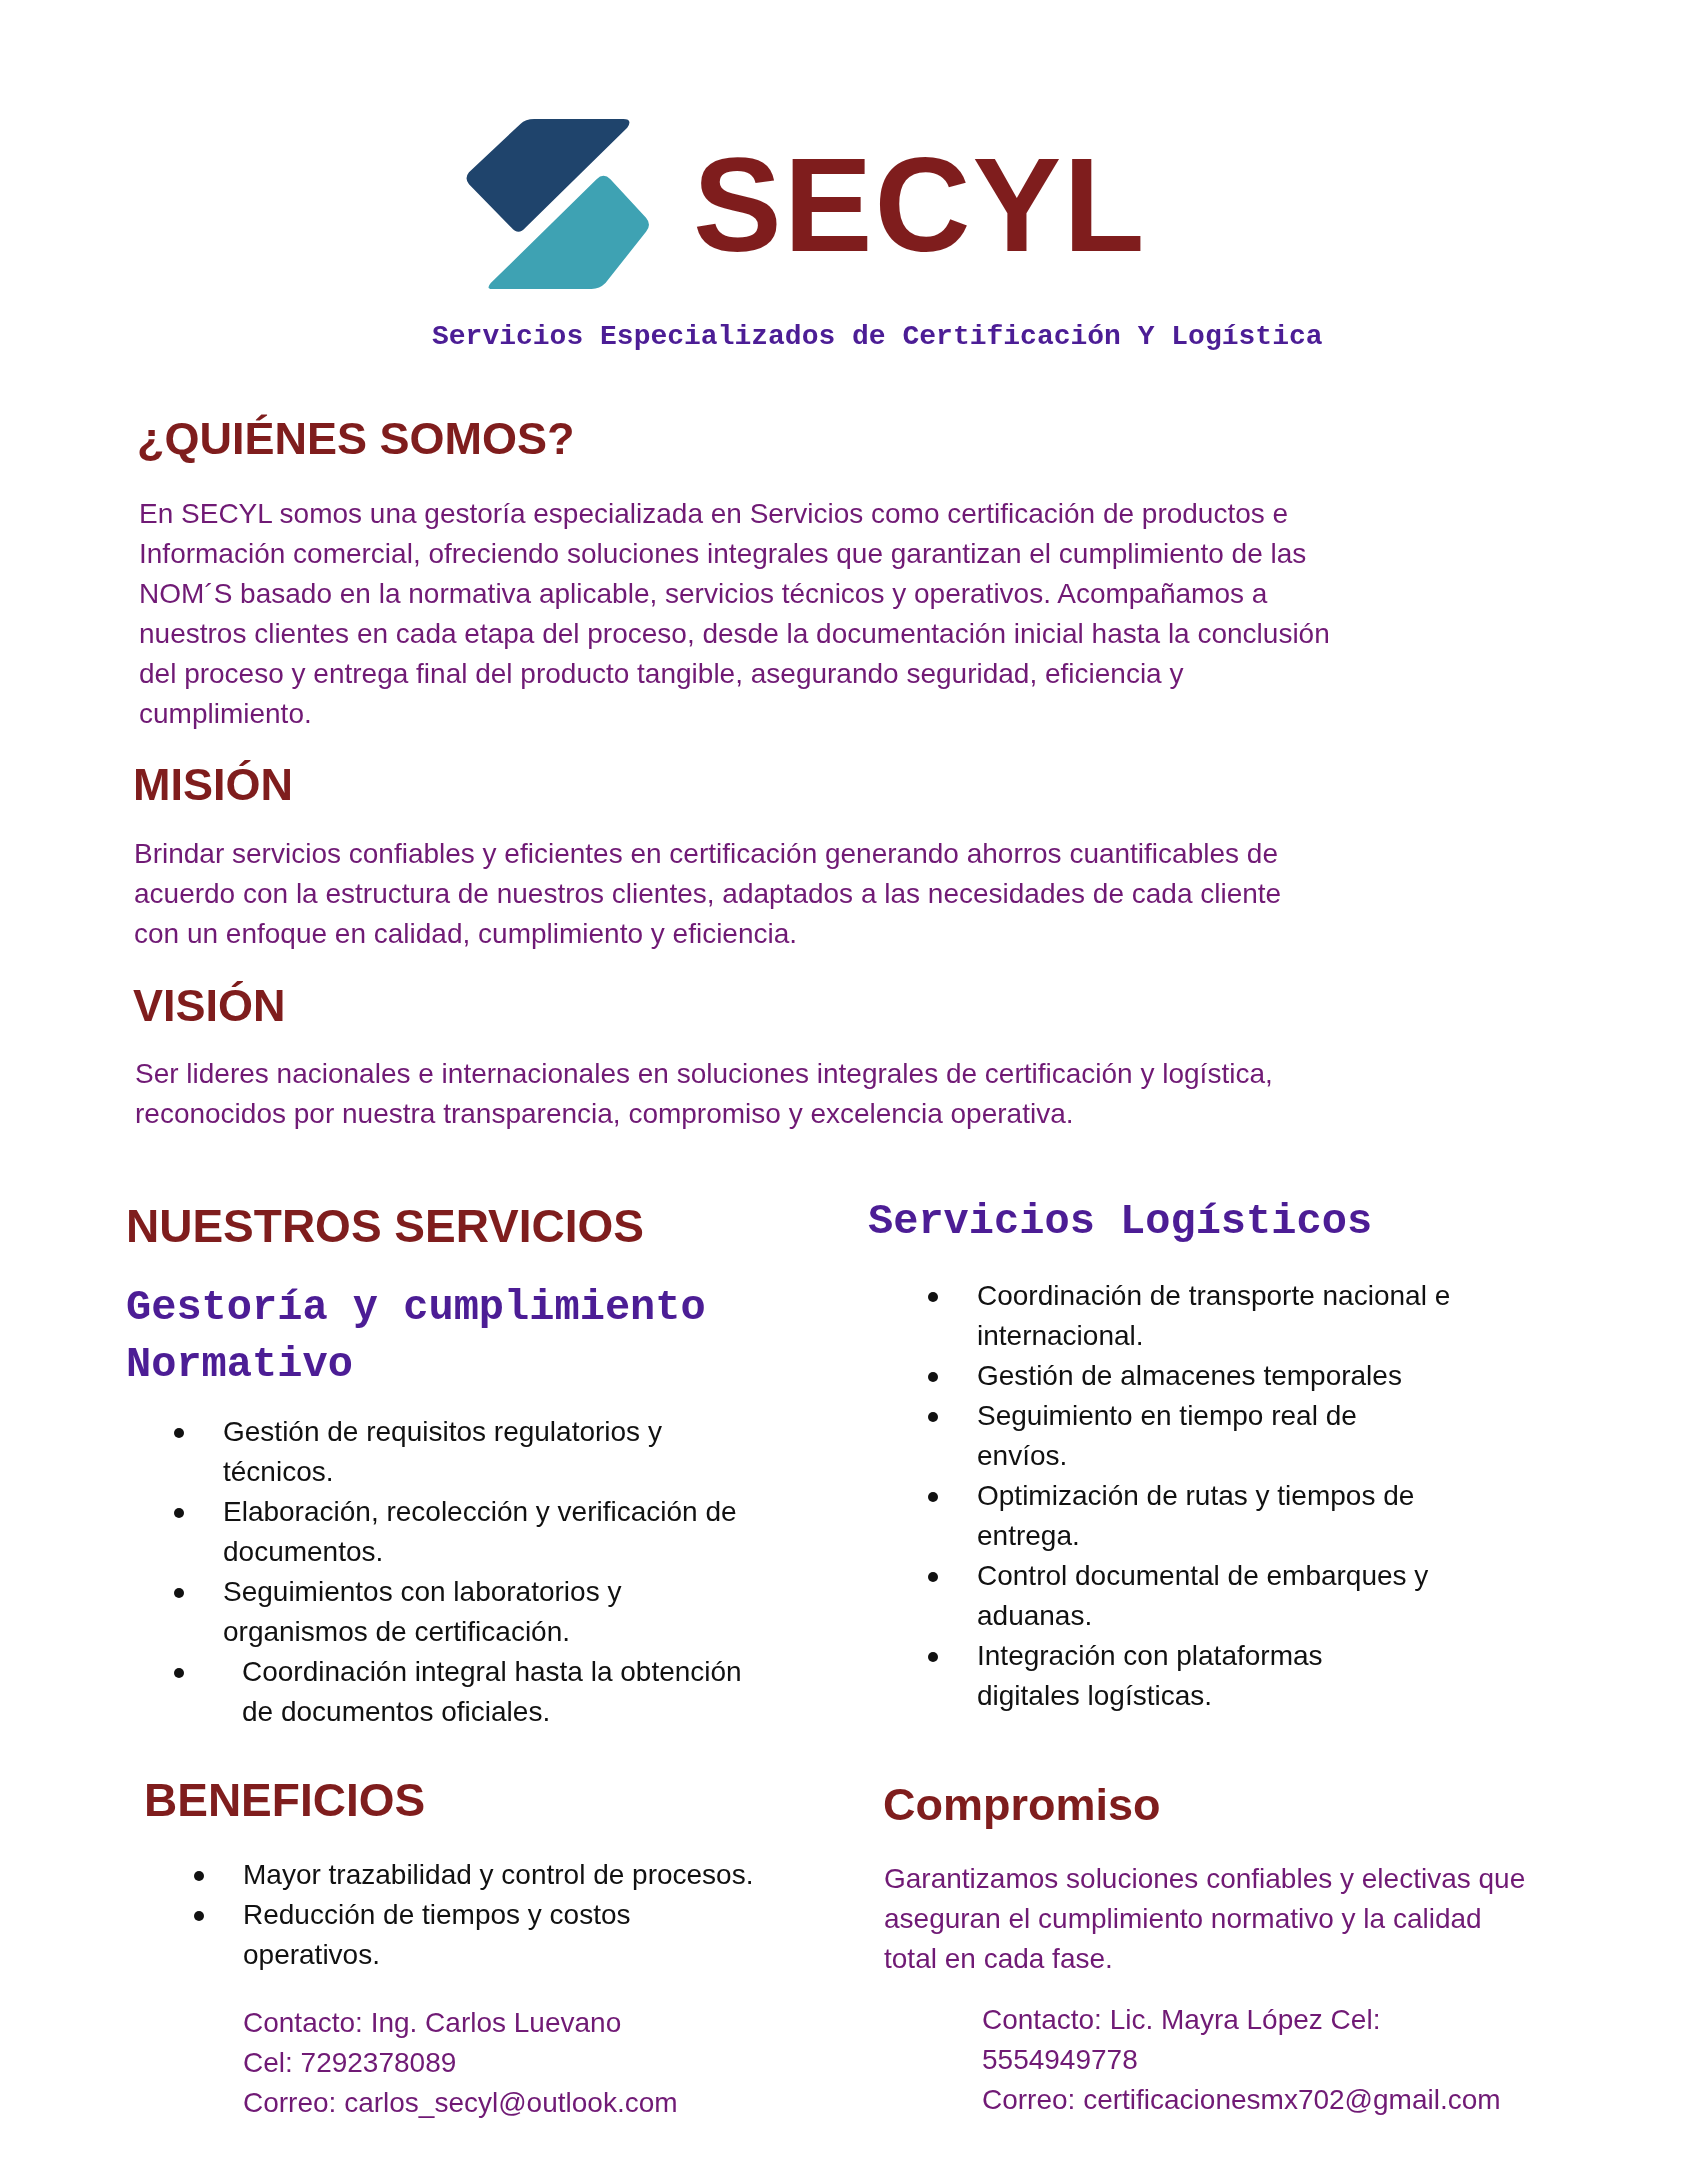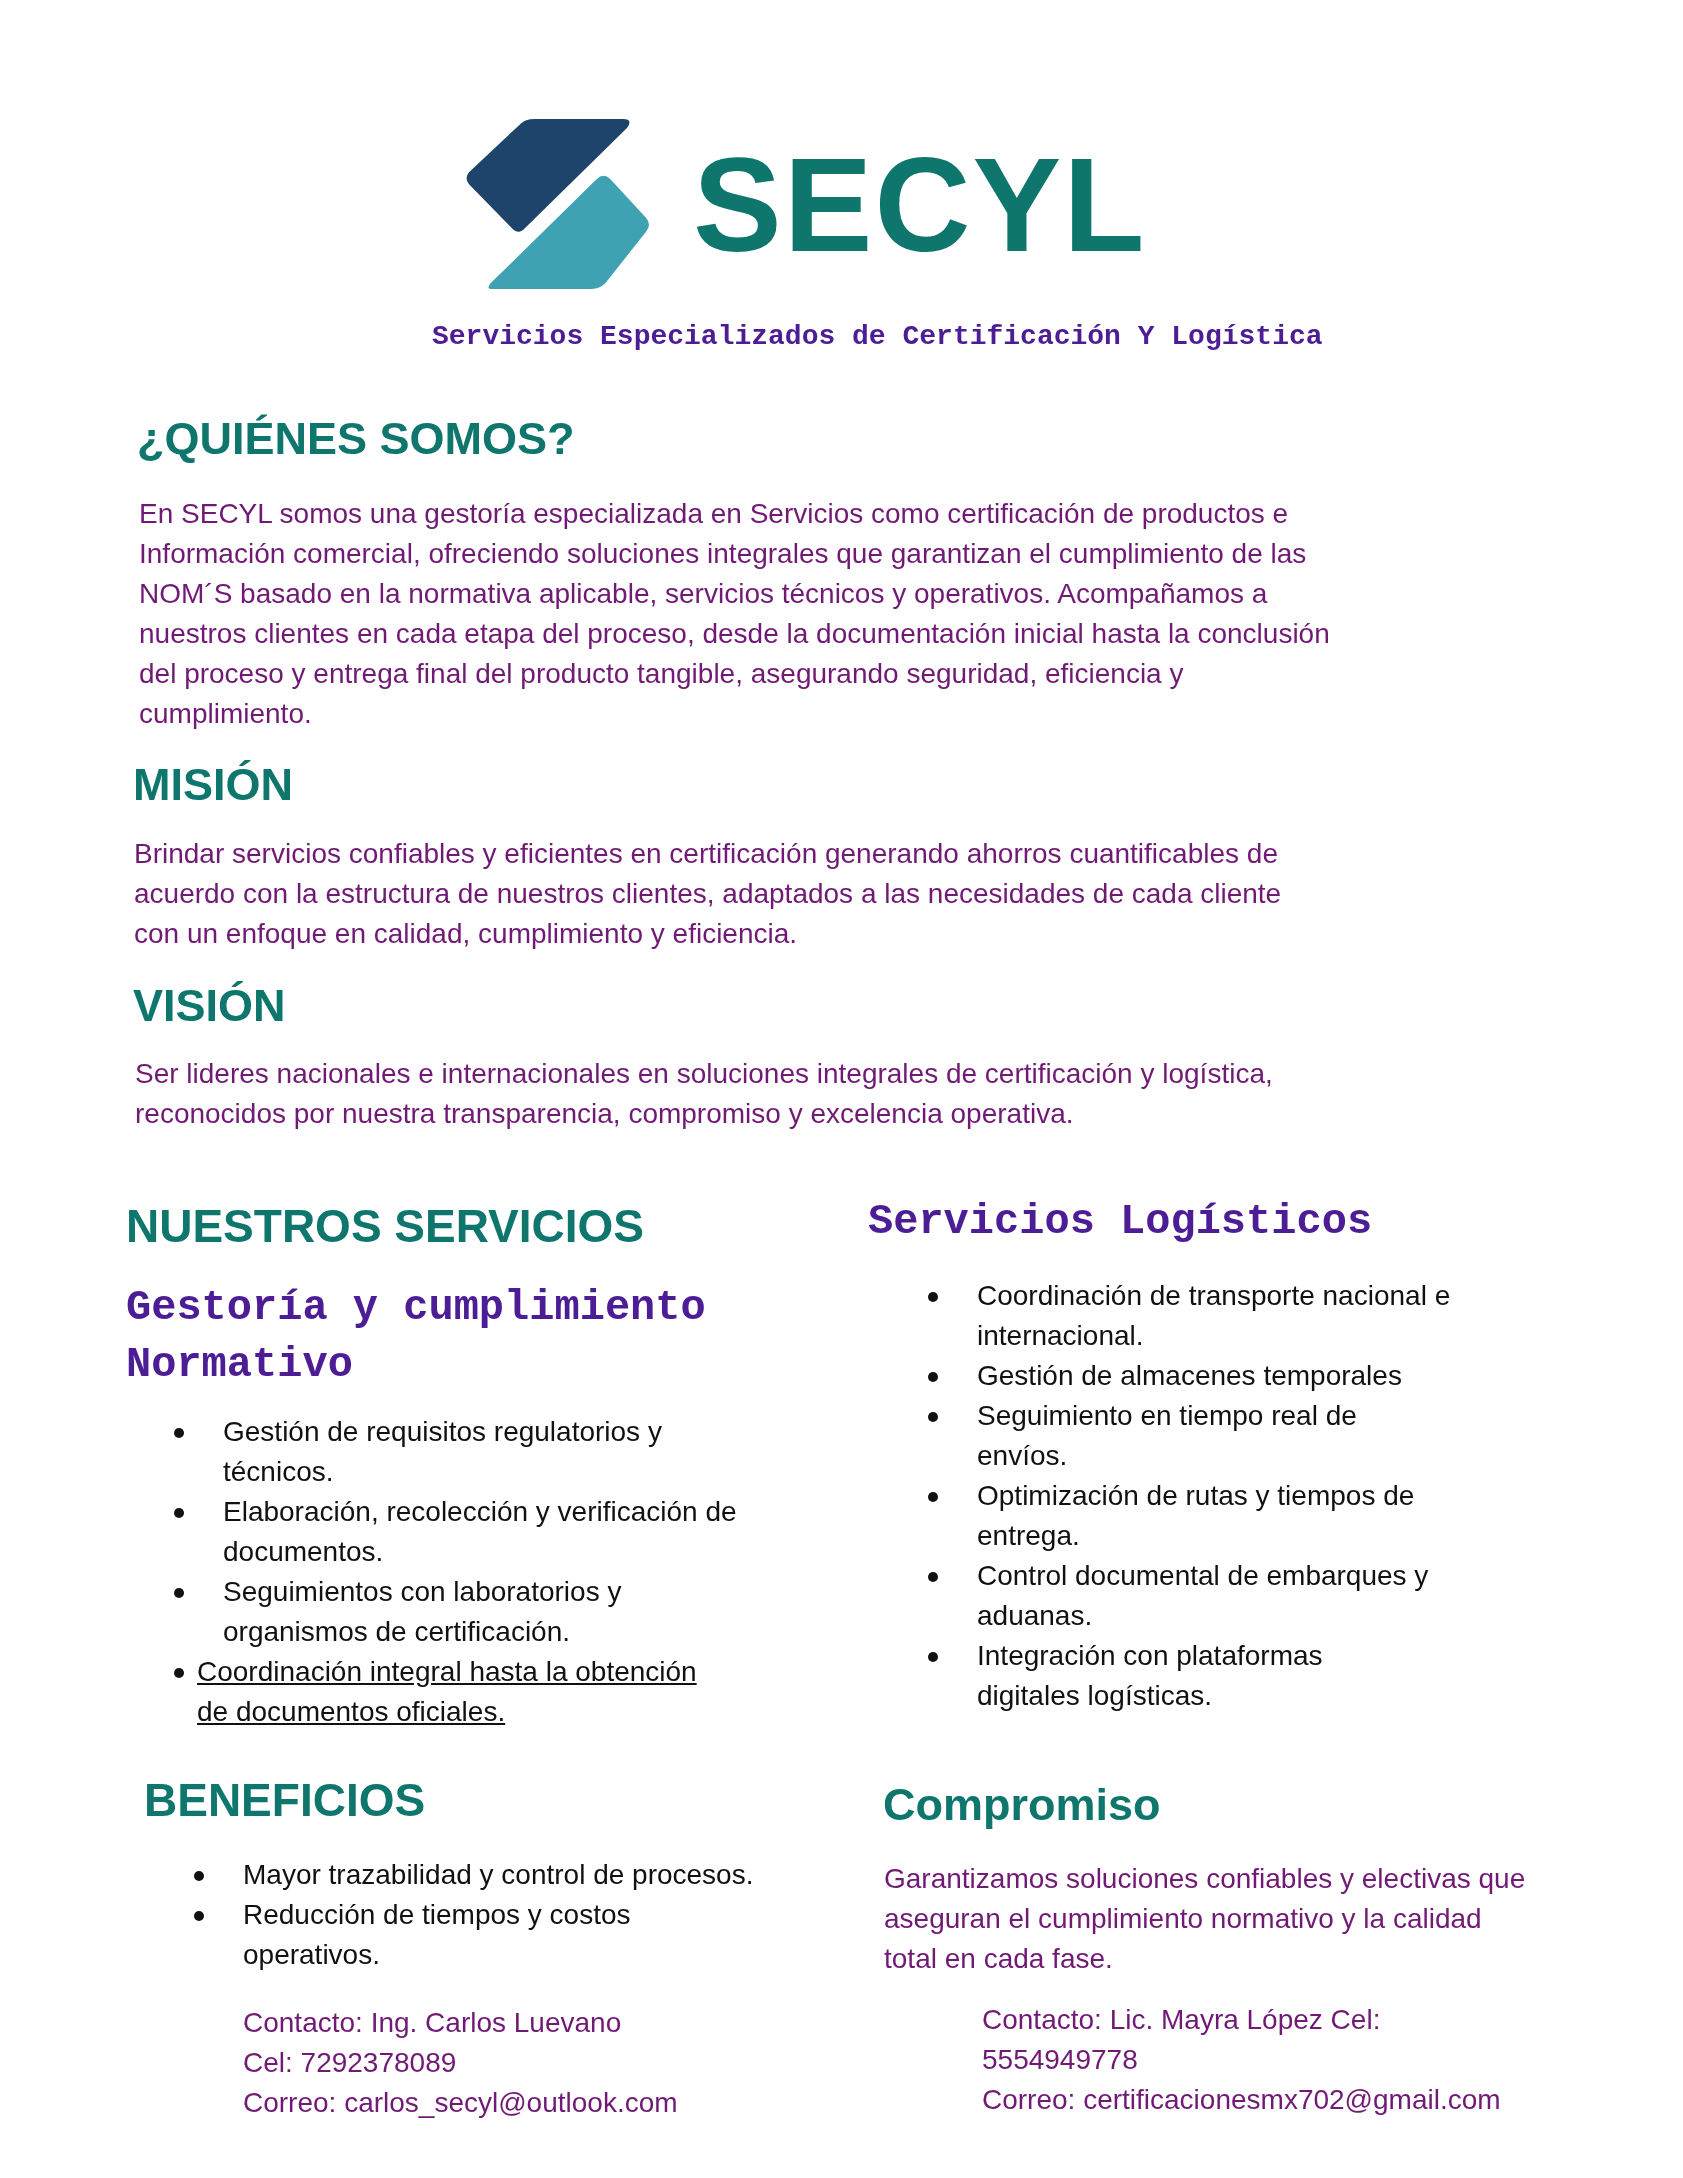--- a/index.html
+++ b/index.html
@@ -1,19 +1,19 @@
 <!DOCTYPE html>
 <html><head>
 <meta charset="utf-8">
 <style>
   html, body { margin: 0; padding: 0; background: #ffffff; }
   body { width: 1683px; height: 2178px; position: relative; overflow: hidden;
          font-family: "Liberation Sans", "DejaVu Sans", sans-serif; color: #111111; }
   .abs { position: absolute; white-space: nowrap; }
-  .navy { color: #0f766e; }
+  .navy { color: #7f1d1d; }
   .teal { color: #4c1d95; font-family: Liberation Mono, monospace; }
   .h1 { font-weight: bold; font-size: 45px; line-height: 1; }
   .h2 { font-weight: bold; font-size: 42px; line-height: 1; }
   .body { font-size: 28px; line-height: 40px; color: #701a75; }
   .lines div { height: 40px; }
   ul.bul { position: absolute; margin: 0; padding: 0; list-style: none; font-size: 28px; line-height: 40px; }
   ul.bul li { position: relative; }
   ul.bul li .dot { position: absolute; width: 10px; height: 10px; border-radius: 50%; background: #111; }
   ul.bul li .txt div { height: 40px; white-space: nowrap; }
   #logo-word { font-weight: bold; font-size: 133px; line-height: 1; letter-spacing: 2px; }
@@ -88,21 +88,21 @@
     </li>
     <li>
       <span class="dot" style="left:0; top:16px;"></span>
       <div class="txt" style="margin-left:49px;">
         <div>Seguimientos con laboratorios y</div>
         <div>organismos de certificación.</div>
       </div>
     </li>
     <li>
       <span class="dot" style="left:0; top:16px;"></span>
-      <div class="txt" style="margin-left:23px;text-decoration:underline;">
+      <div class="txt" style="margin-left:68px;">
         <div>Coordinación integral hasta la obtención</div>
         <div>de documentos oficiales.</div>
       </div>
     </li>
   </ul>
 </section>
 
 <section>
   <div class="abs h2 teal" style="left:868px; top:1201px;">Servicios Logísticos</div>
 

